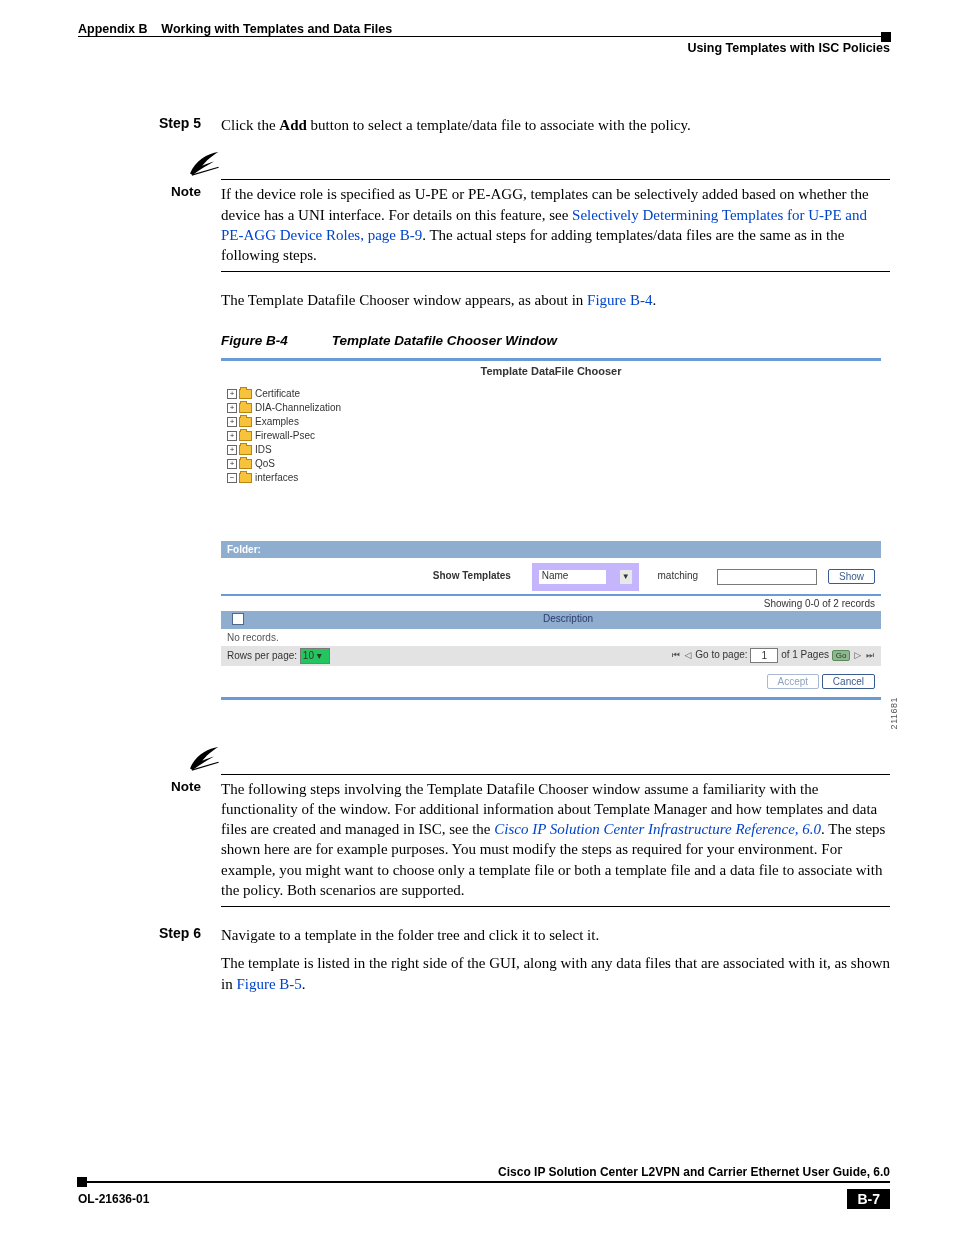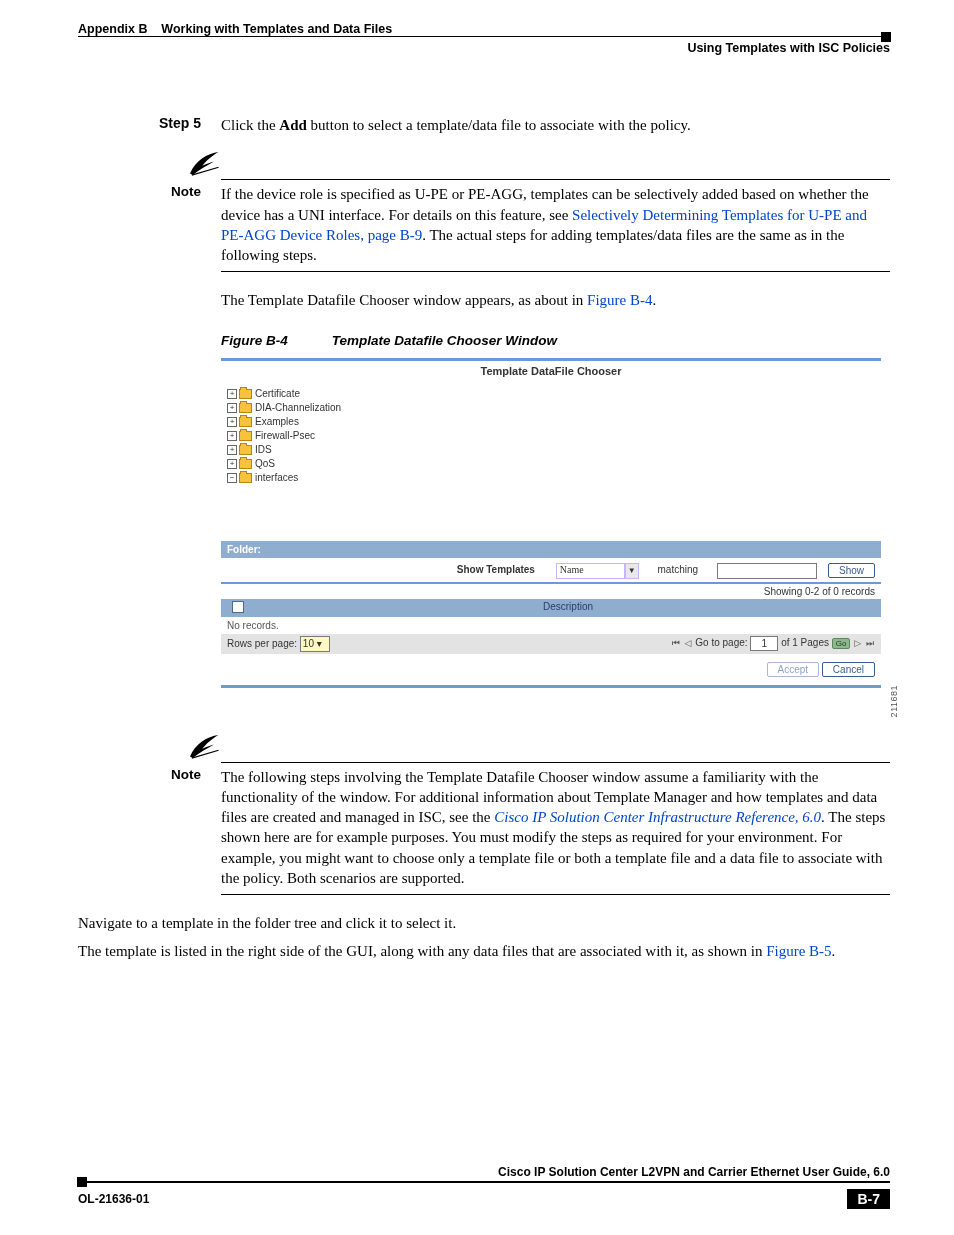--- a/index.html
+++ b/index.html
@@ -166,25 +166,24 @@
     font-weight: bold;
     padding: 3px 6px;
   }
   .fs-show-row {
     text-align: right;
     padding: 5px 6px 3px 6px;
   }
   .fs-show-row .lbl { margin-right: 18px; font-weight: bold; }
   .fs-show-row .combo {
     display: inline-block;
-    border: 1px solid #c4b5fd;
+    border: 7px solid #c4b5fd;
     background: #fff;
     height: 14px;
     vertical-align: middle;
-    font-family: Liberation Serif, serif;
   }
   .fs-show-row .combo.name { width: 64px; padding-left: 3px; text-align:left;}
   .fs-show-row .combo.arrow {
     width: 12px;
     background: #e8e8e8;
     text-align: center;
     font-size: 8px;
     line-height: 14px;
   }
   .fs-show-row .matching {
@@ -240,21 +239,21 @@
     justify-content: space-between;
     align-items: center;
     font-size: 10px;
     color:#333;
   }
   .fs-pager .left {}
   .fs-pager .sel {
     display: inline-block;
     width: 26px; height: 14px;
     border: 1px solid #7a7a7a;
-    background: #fef9c3;
+    background: #22c55e;
     text-align: left;
     padding-left: 2px;
     line-height: 14px;
     vertical-align: middle;
   }
   .fs-pager .mini {
     display:inline-block;
     font-size:9px;
     color:#555;
     padding:0 1px;
@@ -416,21 +415,21 @@
           <div class="fs-folderbar">Folder:</div>
           <div class="fs-show-row">
             <span class="lbl">Show Templates</span>
             <span class="combo name">Name</span><span class="combo arrow">▼</span>
             <span class="matching">matching</span>
             <span class="txt"></span>
             &nbsp;&nbsp;
             <span class="fs-btn">Show</span>
           </div>
           <div class="fs-blue-rule"></div>
-          <div class="fs-count">Showing 0-2 of 0 records</div>
+          <div class="fs-count">Showing 0-0 of 2 records</div>
           <div class="fs-thead">
             <div class="chk"><span class="c"></span></div>
             <div class="desc">Description</div>
           </div>
           <div class="fs-norec">No records.</div>
           <div class="fs-pager">
             <div class="left">
               <span>Rows per page:</span>
               <span class="sel"><span>10</span> ▾</span>
             </div>
@@ -477,20 +476,21 @@
       <div class="note-body-row">
         <div class="note-label-cell">Note</div>
         <div class="note-text">
           <span>The following steps involving the Template Datafile Chooser window assume a familiarity with the functionality of the window. For additional information about Template Manager and how templates and data files are created and managed in ISC, see the </span><a class="link link-italic">Cisco IP Solution Center Infrastructure Reference, 6.0</a><span>. The steps shown here are for example purposes. You must modify the steps as required for your environment. For example, you might want to choose only a template file or both a template file and a data file to associate with the policy. Both scenarios are supported.</span>
         </div>
       </div>
       <div class="note-close-rule"></div>
     </div>
 
     <div class="step-row" style="margin-top:10px;">
+      <div class="step-label-cell">Step 6</div>
       <div class="step-body">
         <div>Navigate to a template in the folder tree and click it to select it.</div>
         <div style="height:8px;"></div>
         <div>
           <span>The template is listed in the right side of the GUI, along with any data files that are associated with it, as shown in </span><a class="link">Figure B-5</a><span>.</span>
         </div>
       </div>
     </div>
 
   </div>

